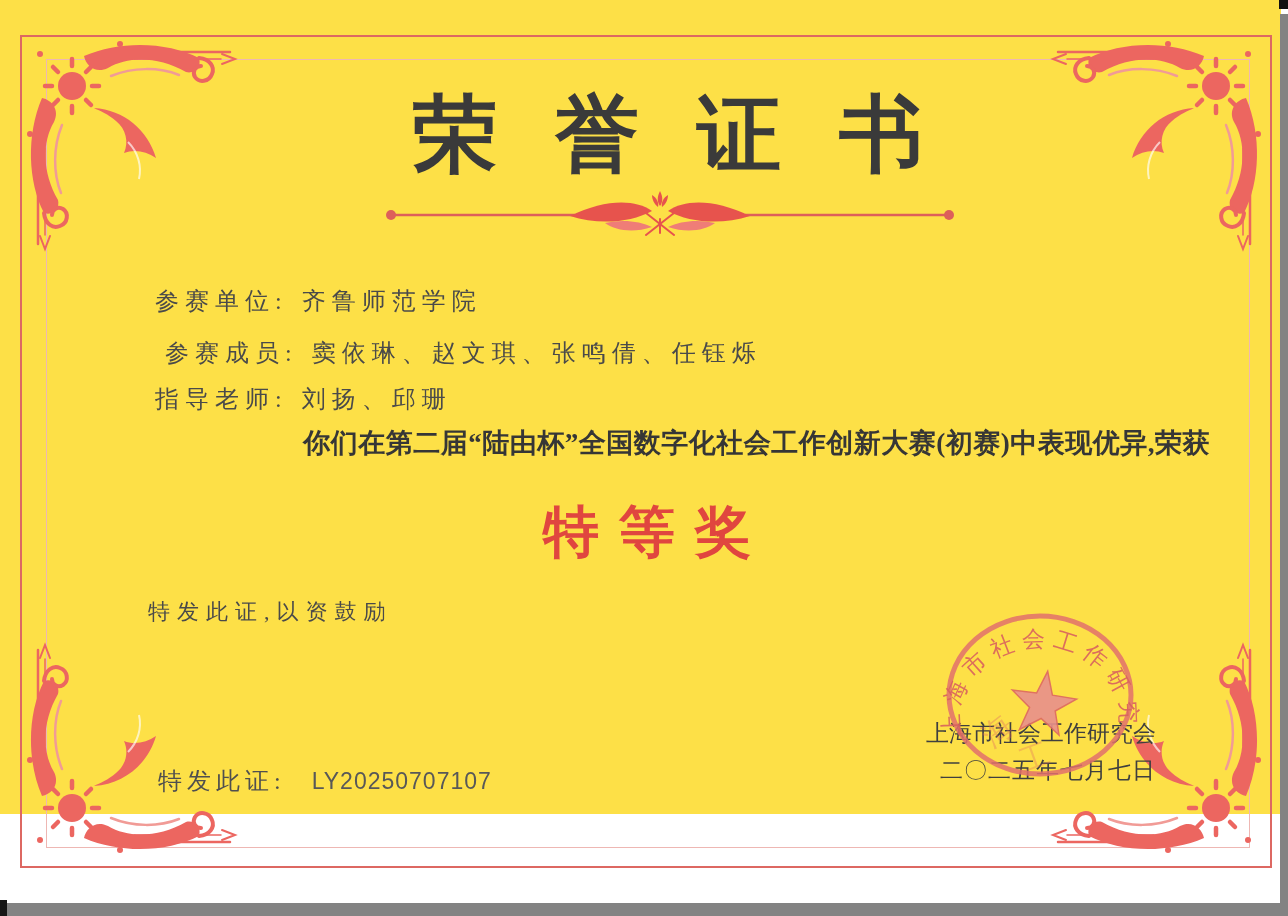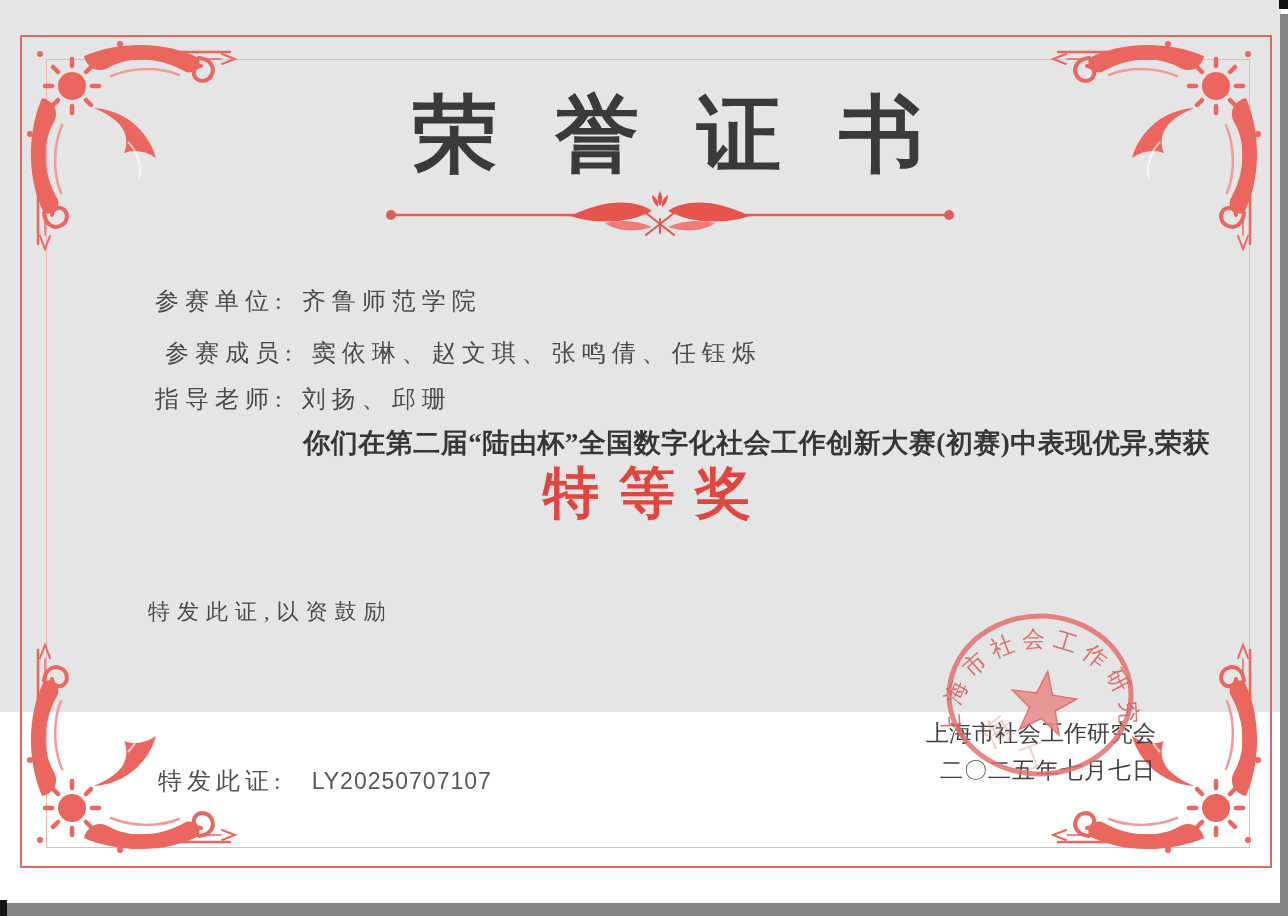--- a/index.html
+++ b/index.html
@@ -1,21 +1,21 @@
 <!DOCTYPE html>
 <html><head>
 <meta charset="utf-8">
 <style>
   html,body{margin:0;padding:0;}
   body{
     width:1288px;height:916px;position:relative;overflow:hidden;
     background:#ffffff;
     font-family:"Liberation Serif","DejaVu Serif",serif;
   }
-  .paper{position:absolute;left:0;top:0;width:1281px;height:712px;background:#e5e5e5;}
+  .paper{position:absolute;left:0;top:0;width:1281px;height:814px;background:#fde047;}
   
   .shadow-right{position:absolute;right:0;top:14px;width:8px;height:902px;background:#838383;}
   .shadow-bottom{position:absolute;left:6px;top:903px;width:1282px;height:13px;background:#838383;}
   .black-tr{position:absolute;right:0;top:0;width:9px;height:9px;background:#111;}
   .black-bl{position:absolute;left:0;top:900px;width:7px;height:16px;background:#161616;}
   
   .border-outer{position:absolute;left:20px;top:35px;width:1248px;height:829px;border:2px solid #dd6862;}
   .border-inner{position:absolute;left:46px;top:59px;width:1202px;height:787px;border:1px solid #eeb7b3;}
   .corner{position:absolute;width:230px;height:230px;}
   .corner.tl{left:16px;top:30px;}
@@ -31,21 +31,21 @@
   }
   .divider{position:absolute;left:383px;top:190px;width:575px;height:46px;}
   
   .field-row{position:absolute;left:155px;height:40px;line-height:40px;white-space:nowrap;
     font-size:24px;color:#4a4a4a;letter-spacing:6px;}
   .field-row .flabel{margin-right:14px;}
   .row-0{top:281px;} .row-1{top:333px;margin-left:10px;} .row-2{top:379px;}
   .body-line{position:absolute;left:150px;top:425px;width:1060px;
     font-size:27px;line-height:36px;font-weight:700;color:#363636;
     letter-spacing:0.5px;white-space:nowrap;text-align:right;}
-  .award{position:absolute;left:647px;top:459px;transform:translateX(-50%);
+  .award{position:absolute;left:647px;top:498px;transform:translateX(-50%);
     font-size:56px;line-height:68px;font-weight:900;color:#e0463f;
     letter-spacing:20px;padding-left:20px;white-space:nowrap;
     font-family:"DejaVu Sans","Liberation Sans",sans-serif;}
   .closing{position:absolute;left:148px;top:594px;font-size:22px;line-height:36px;
     color:#4a4a4a;letter-spacing:7px;white-space:nowrap;font-family:Liberation Serif, serif;}
   .serial{position:absolute;left:158px;top:765px;font-size:24px;line-height:32px;
     color:#4f4f4f;letter-spacing:5px;white-space:nowrap;}
   .serial .snum{font-family:"Liberation Sans","DejaVu Sans",sans-serif;
     font-size:23px;letter-spacing:1px;color:#585858;margin-left:26px;}
   .issuer{position:absolute;left:925px;top:720px;width:232px;text-align:center;

